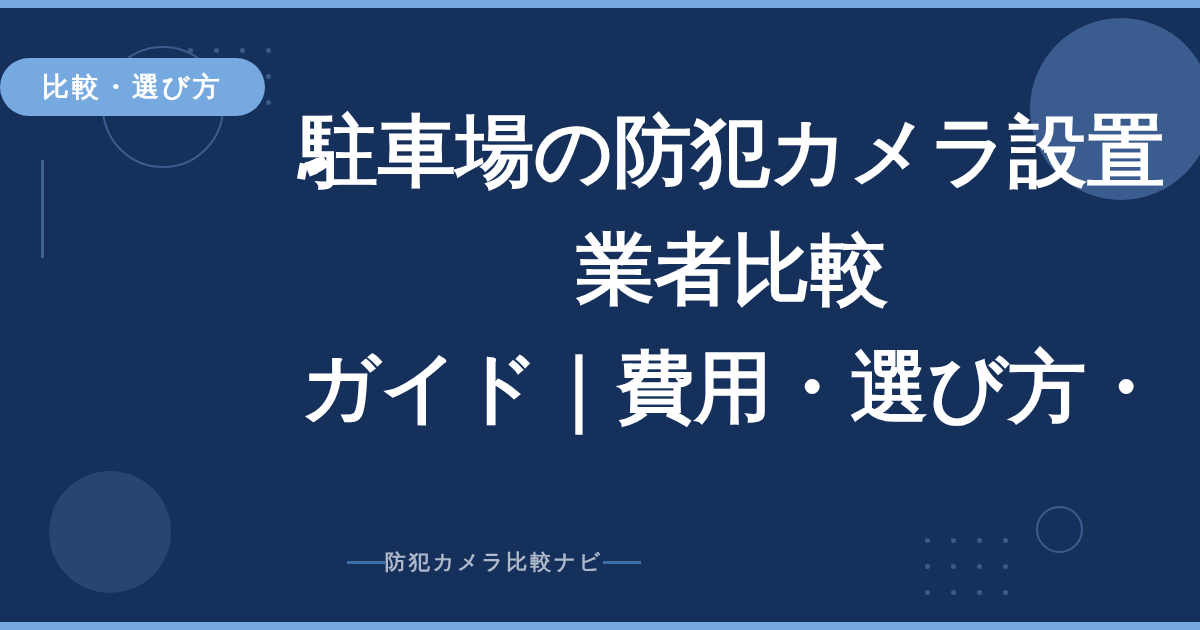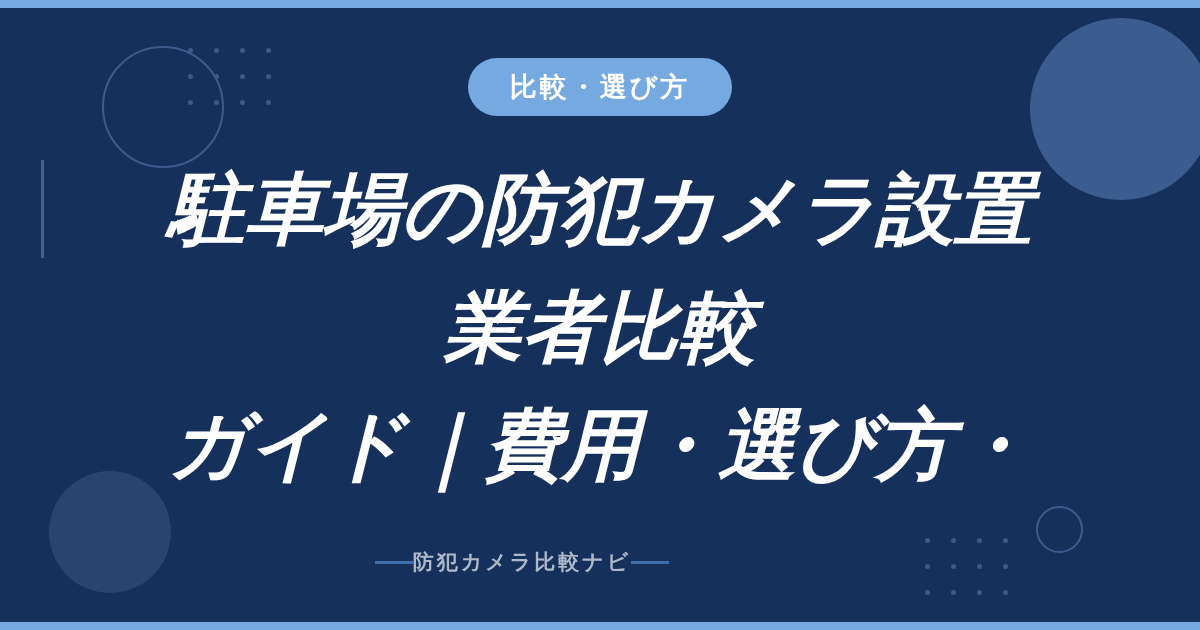--- a/index.html
+++ b/index.html
@@ -106,22 +106,21 @@
     background: #3E628F;
   }
 
   
   #content {
     position: relative;
     z-index: 5;
     width: 1200px;
     height: 630px;
     display: flex;
-    flex-direction: column;
-    align-items: center;
+    align-items: flex-start;
     box-sizing: border-box;
     padding-top: 58px;
   }
 
   #category-badge {
     background: #76A9E0;
     color: #FFFFFF;
     border-radius: 999px;
     padding: 0 42px;
     height: 58px;
@@ -138,32 +137,30 @@
     text-align: center;
     color: #FFFFFF;
     font-size: 78px;
     font-weight: bold;
     line-height: 118px;
     letter-spacing: 0px;
   }
   #title-block .title-line {
     display: block;
     white-space: nowrap;
-    font-style: italic;
   }
 
   #site-footer {
     position: absolute;
     left: 0;
     bottom: 54px;
     width: 988px;
     display: flex;
     align-items: center;
     justify-content: center;
-    margin-left: 28px;
   }
   #site-footer .rule {
     display: block;
     width: 38px;
     height: 3px;
     background: #3E6FA8;
   }
   #site-name {
     color: #AEB8C8;
     font-size: 21px;

